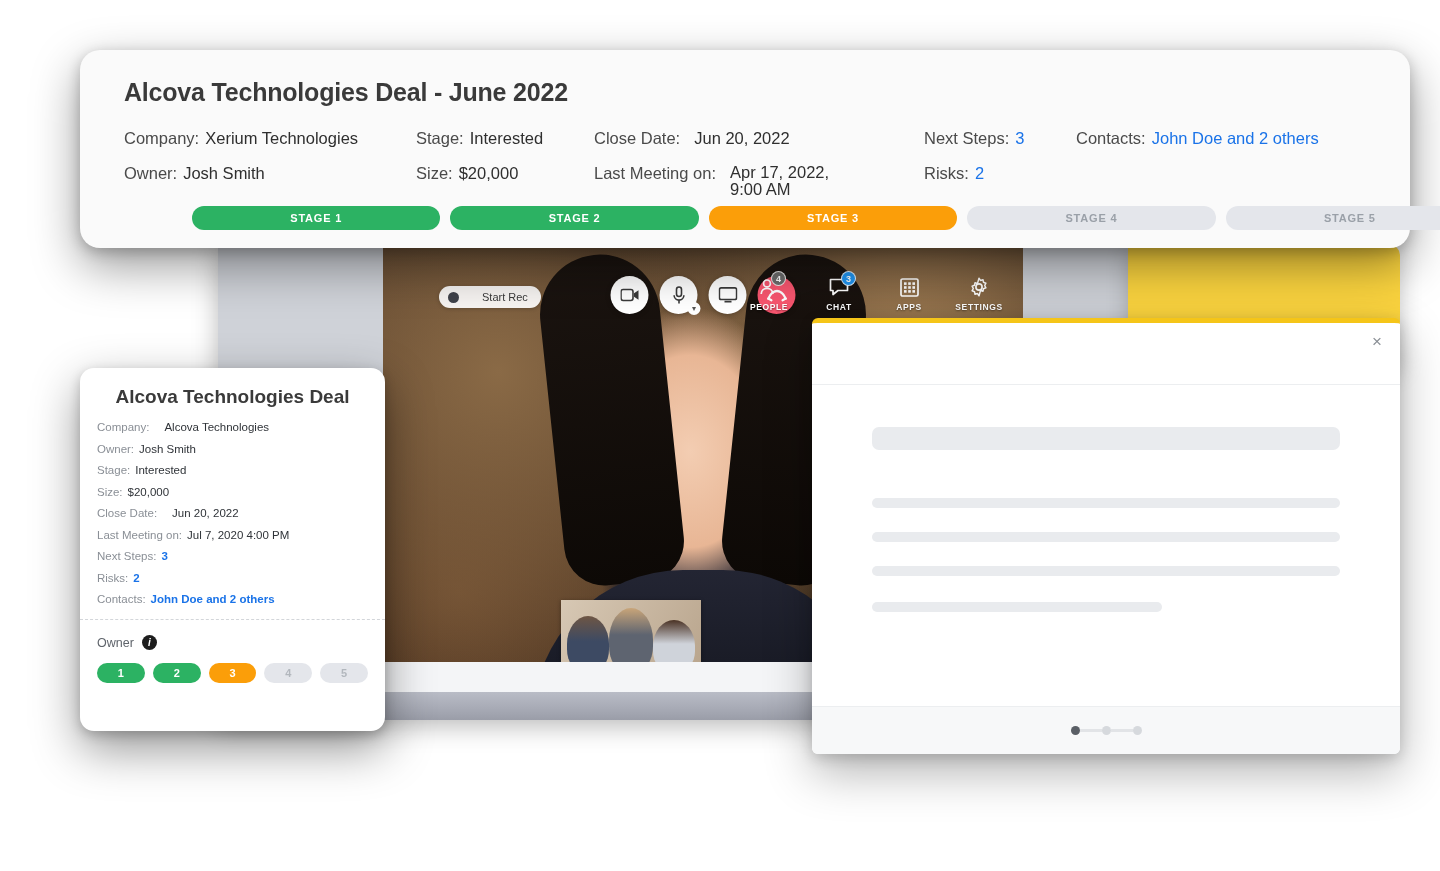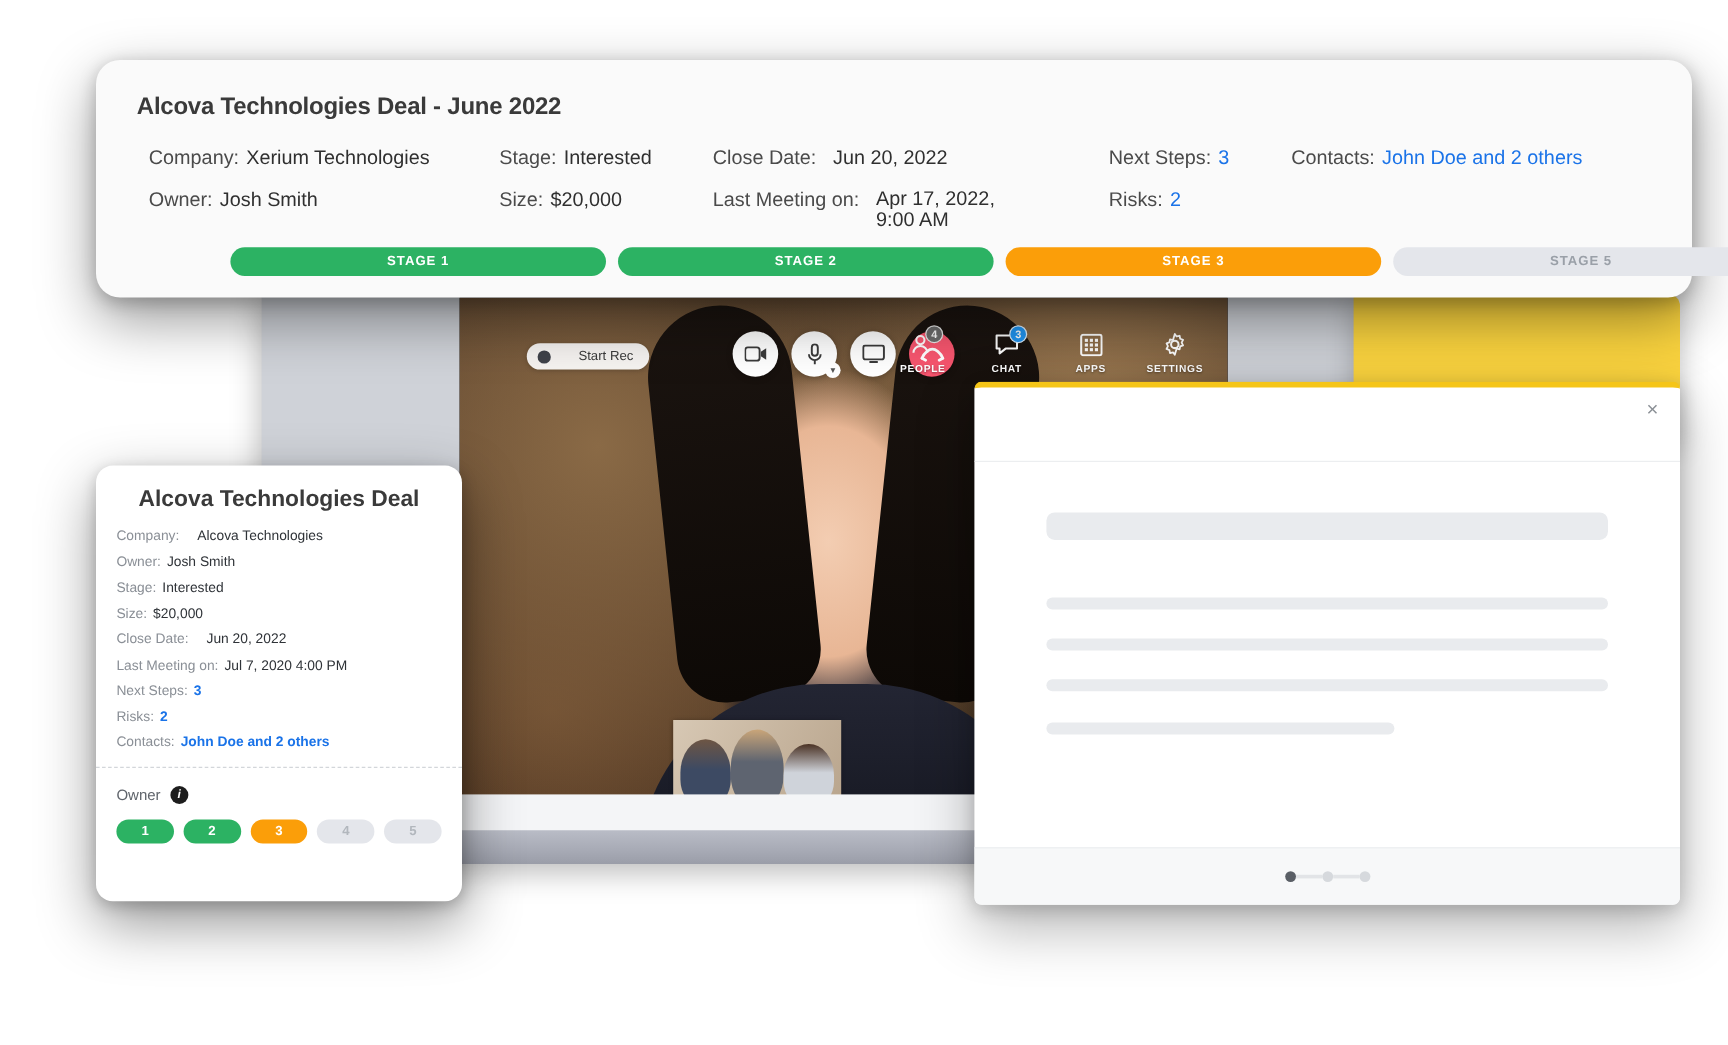--- a/index.html
+++ b/index.html
@@ -154,22 +154,22 @@
   
   .deal-header {
     position: absolute; left: 80px; top: 50px;
     width: 1330px; height: 198px;
     background: #fafafa;
     border-radius: 20px;
     box-shadow: 0 18px 48px rgba(0,0,0,.40), 0 4px 14px rgba(0,0,0,.22);
     padding: 28px 34px 0 34px;
   }
   .deal-title {
-    font-size: 20px; font-weight: 700; color: #3a3a3a;
-    letter-spacing: -.2px; margin-left: 0;
+    font-size: 25px; font-weight: 700; color: #3a3a3a;
+    letter-spacing: -.2px; margin-left: 10px;
   }
   .meta-row {
     display: flex; margin-top: 22px; margin-left: 10px;
     font-size: 16.5px; color: #4a4a4a;
   }
   .meta-col { display: flex; flex-direction: column; gap: 16px; }
   .c1 { width: 292px; } .c2 { width: 178px; } .c3 { width: 330px; }
   .c4 { width: 152px; } .c5 { width: 300px; }
   .mline { display: flex; gap: 6px; align-items: flex-start; line-height: 1.15; }
   .mlabel { color: #4a4a4a; white-space: nowrap; }
@@ -186,21 +186,21 @@
     flex: 1; height: 24px; border-radius: 13px;
     display: flex; align-items: center; justify-content: center;
     font-size: 11px; font-weight: 700; letter-spacing: .8px;
   }
   .spill.done { background: #2cb263; color: #fff; }
   .spill.cur  { background: #fb9e09; color: #fff; }
   .spill.todo { background: #e4e6eb; color: #9aa0a8; }
 
   
   .mini-card {
-    position: absolute; left: 80px; top: 388px;
+    position: absolute; left: 80px; top: 368px;
     width: 305px; height: 363px;
     background: #fff; border-radius: 14px;
     box-shadow: 0 18px 48px rgba(0,0,0,.42), 0 4px 12px rgba(0,0,0,.20);
     padding: 18px 17px 0 17px;
   }
   .mini-title {
     text-align: center; font-size: 19px; font-weight: 700;
     color: #3a3a3a; margin-bottom: 13px;
   }
   .mini-line {
@@ -482,20 +482,21 @@
           <span class="mlabel">Contacts:</span>
           <span class="mval blue">John Doe and 2 others</span>
         </div>
       </div>
     </div>
 
     <div class="stage-bar">
       <div class="spill done">STAGE 1</div>
       <div class="spill done">STAGE 2</div>
       <div class="spill cur">STAGE 3</div>
+      <div class="spill todo">STAGE 4</div>
       <div class="spill todo">STAGE 5</div>
     </div>
   </div>
 
   <div class="mini-card">
     <div class="mini-title">Alcova Technologies Deal</div>
 
     <div class="mini-line">
       <span>Company:</span>
       <b class="gap">Alcova Technologies</b>

